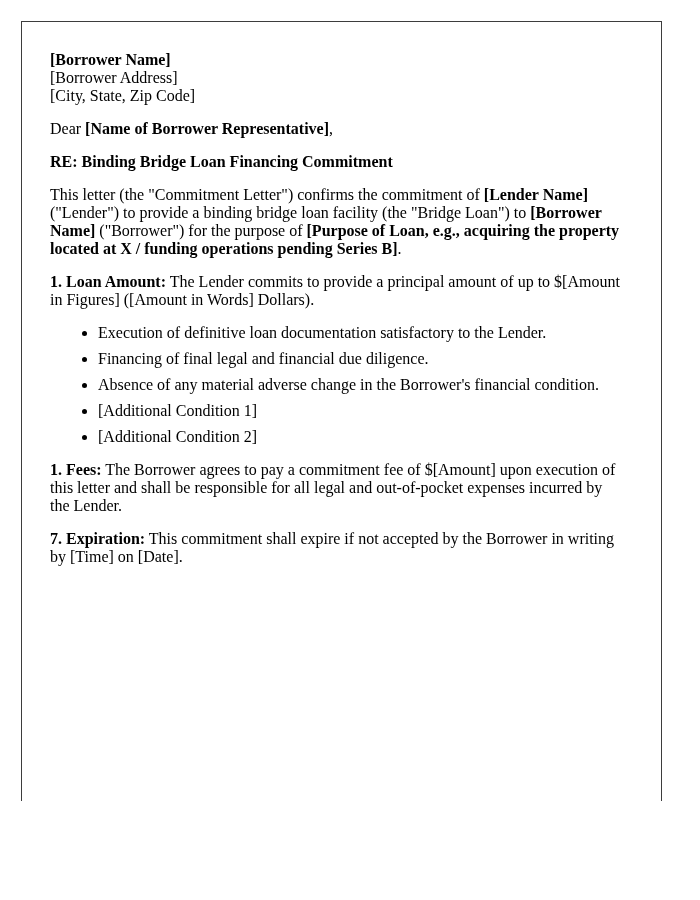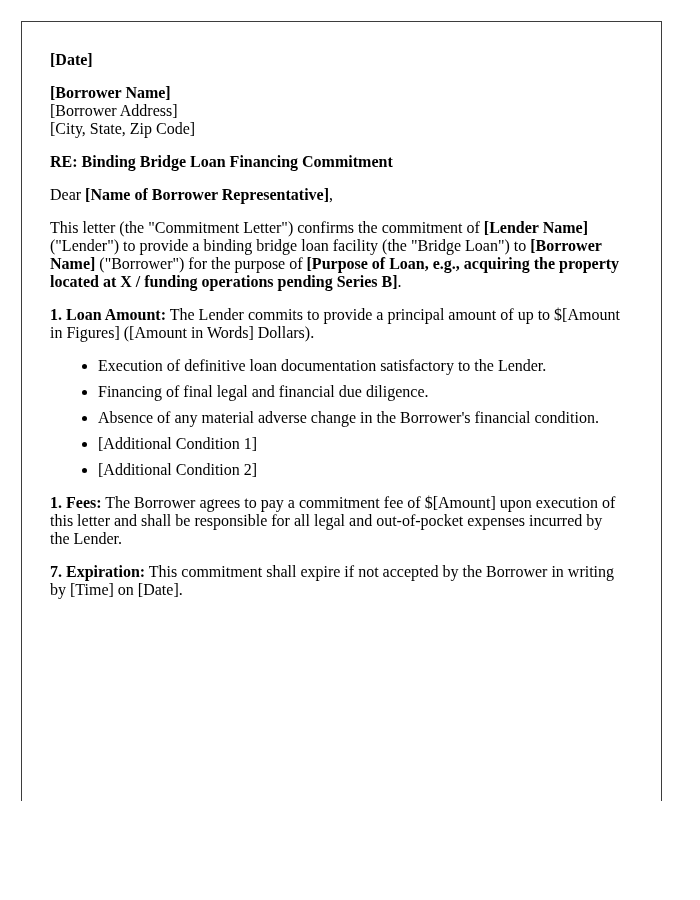--- a/index.html
+++ b/index.html
@@ -44,29 +44,28 @@
     margin: 8px;
   }
   b { font-weight: bold; }
 </style>
 </head>
 <body>
 
 <div class="canvas">
   <div class="page">
 
-    <p><b>[Date]</b></p>
 
     <p><b>[Borrower Name]</b><br>
       <span>[Borrower Address]</span><br>
       <span>[City, State, Zip Code]</span></p>
 
+    <p><span>Dear </span><b>[Name of Borrower Representative]</b><span>,</span></p>
+
     <p><b>RE: Binding Bridge Loan Financing Commitment</b></p>
-
-    <p><span>Dear </span><b>[Name of Borrower Representative]</b><span>,</span></p>
 
     <p><span>This letter (the "Commitment Letter") confirms the commitment of </span><b>[Lender Name]</b><span> ("Lender") to provide a binding bridge loan facility (the "Bridge Loan") to </span><b>[Borrower Name]</b><span> ("Borrower") for the purpose of </span><b>[Purpose of Loan, e.g., acquiring the property located at X / funding operations pending Series B]</b><span>.</span></p>
 
     <p><b>1. Loan Amount:</b><span> The Lender commits to provide a principal amount of up to $[Amount in Figures] ([Amount in Words] Dollars).</span></p>
 
 
 
 
 
     <ul>

